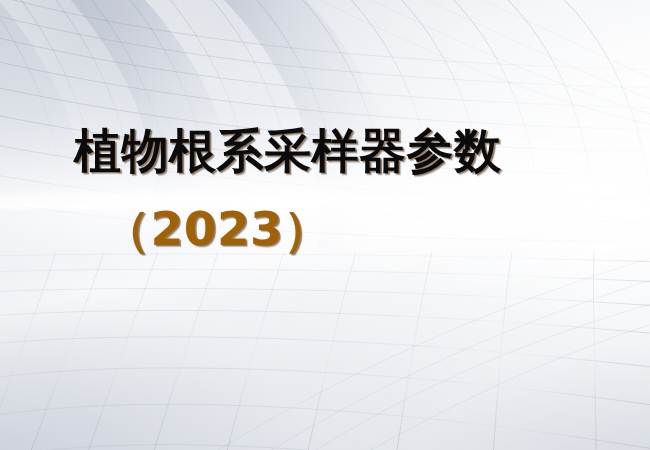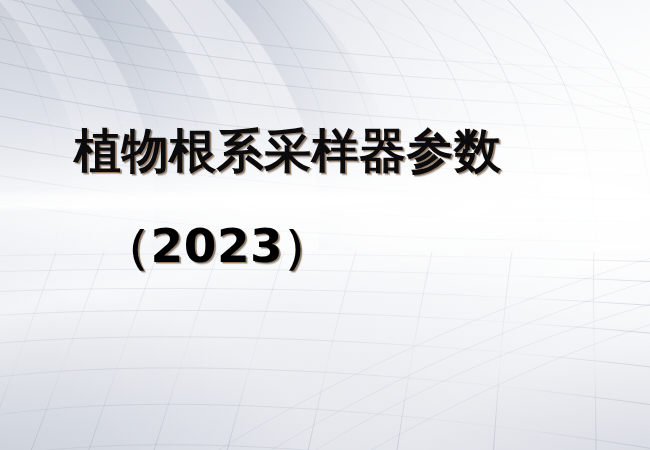--- a/index.html
+++ b/index.html
@@ -92,26 +92,26 @@
     white-space: nowrap;
     text-shadow:
       1.5px 1px 0 rgba(120, 72, 20, 0.55),
       2px 1.5px 1px rgba(70, 70, 80, 0.35),
       -0.5px -0.5px 0 rgba(255, 255, 255, 0.25);
   }
 
   .title-line-year {
     position: absolute;
     left: 103px;
-    top: 220px;
+    top: 203px;
     font-size: 47px;
     font-weight: bold;
     line-height: 1.12;
     letter-spacing: 0.5px;
-    color: #000000;
+    color: #a16207;
     white-space: nowrap;
     text-shadow:
       1.5px 1px 0 rgba(120, 72, 20, 0.55),
       2px 1.5px 1px rgba(70, 70, 80, 0.35),
       -0.5px -0.5px 0 rgba(255, 255, 255, 0.25);
   }
 </style>
 </head>
 <body>
 

